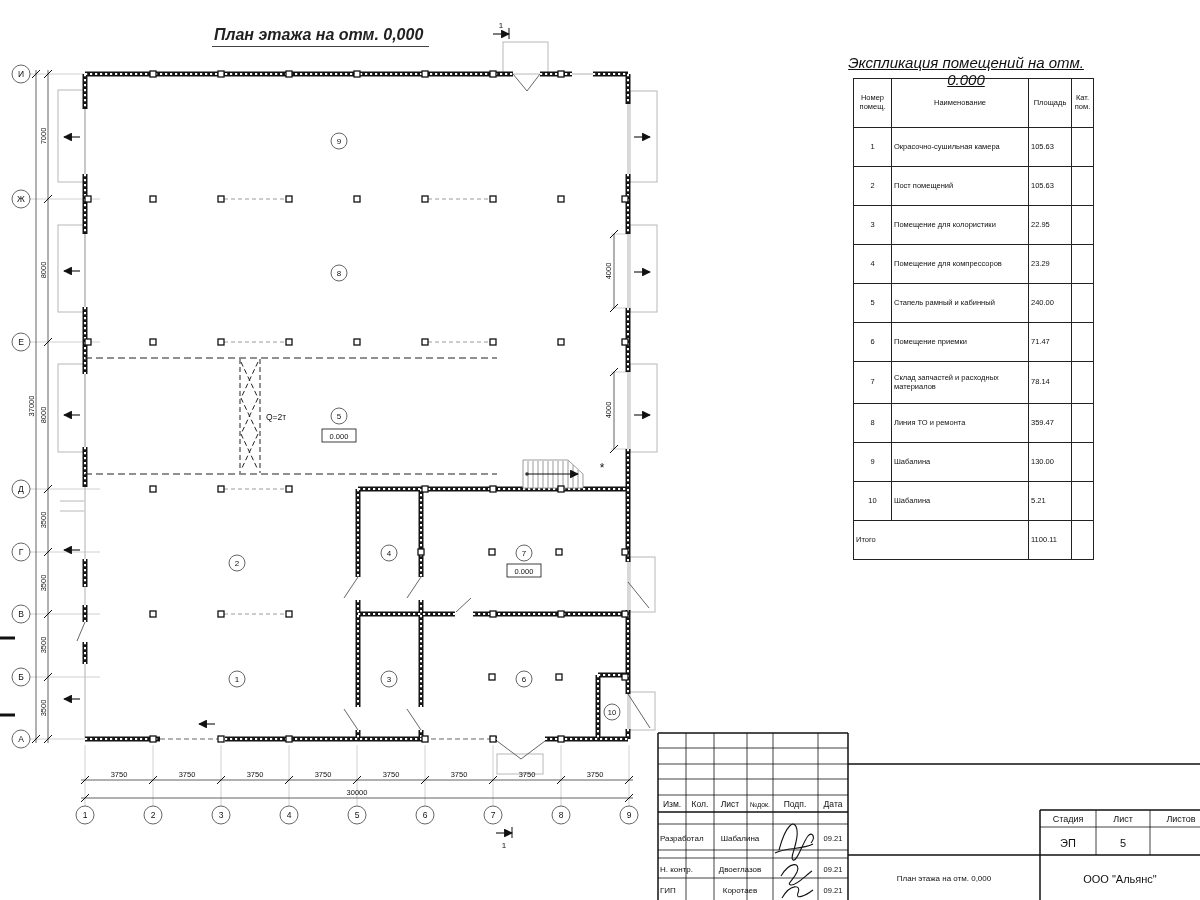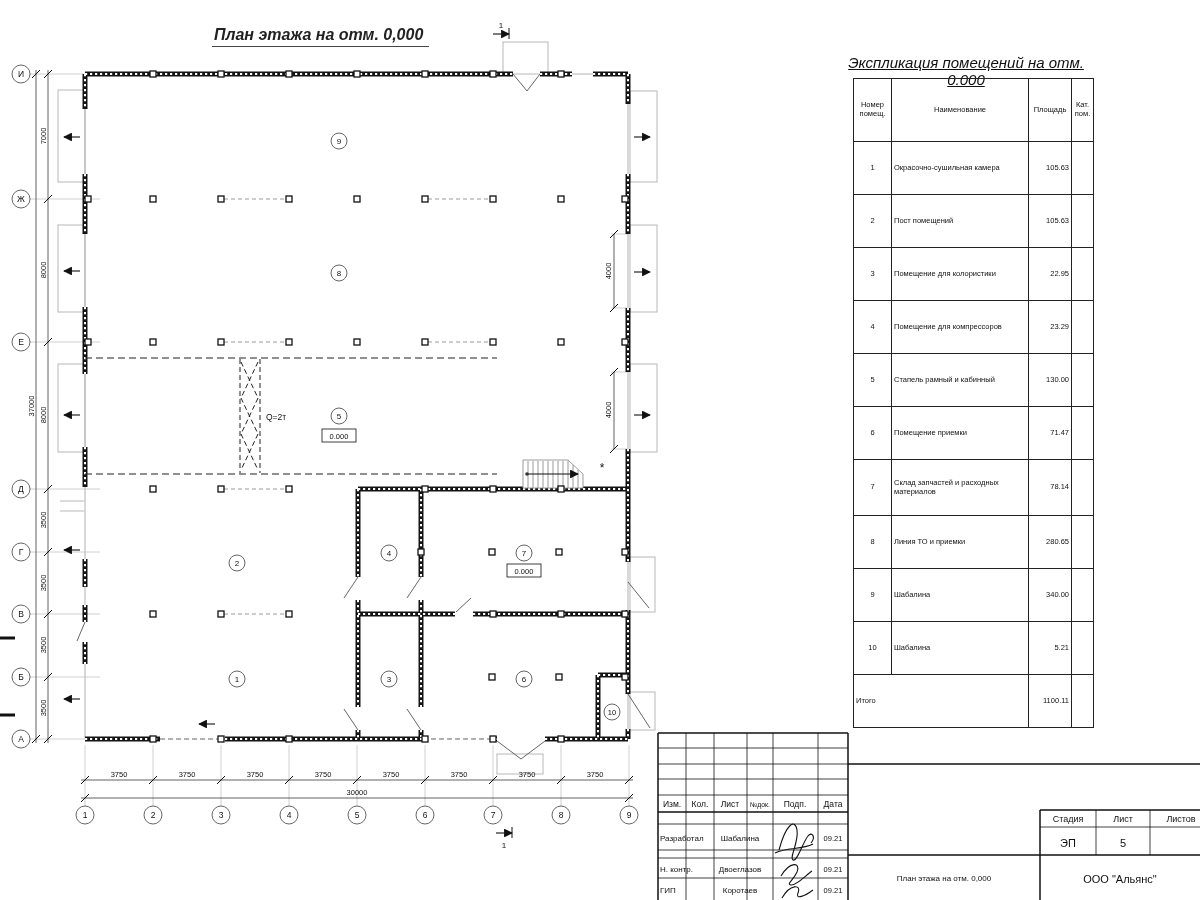--- a/index.html
+++ b/index.html
@@ -29,26 +29,26 @@
   .frame{stroke:#111;stroke-width:3;fill:none}
   .t68{font-size:6.8px}.t75{font-size:7.5px}.t8{font-size:8px}.t85{font-size:8.5px}
   .t9{font-size:9px}.t11{font-size:11px}.t12{font-size:12px}
   .mid{text-anchor:middle}
   #plan-title{position:absolute;left:212px;top:14px;font-size:16px;font-weight:bold;font-style:italic;
     color:#222;border-bottom:1.4px solid #444;padding:0 6px 2px 2px;}
   #expl-title{position:absolute;left:845px;top:42px;width:242px;text-align:center;font-size:15px;
     font-style:italic;color:#111;text-decoration:underline;}
   table.expl{position:absolute;left:853px;top:66px;border-collapse:collapse;font-size:7.5px;color:#111;
     table-layout:fixed;width:226px;}
-  table.expl th,table.expl td{border:1px solid #222;padding:19px 2px;vertical-align:middle;height:14px;
+  table.expl th,table.expl td{border:1px solid #222;padding:12px 2px;vertical-align:middle;height:14px;
     line-height:1.15;overflow:hidden;}
   table.expl th{font-weight:normal;text-align:center;height:24px;}
   table.expl td.num{text-align:center;width:33px;}
   table.expl td.name{text-align:left;width:132px;}
-  table.expl td.area{text-align:right;width:38px;}
+  table.expl td.area{text-align:left;width:38px;}
   table.expl td.cat{width:17px;}
   table.expl td.total-label{text-align:left;}
 </style>
 </head>
 <body>
 
 <div id="stage">
 
   <div id="plan-title">План этажа на отм. 0,000</div>
   <div id="expl-title">Экспликация помещений на отм. 0.000</div>
@@ -486,45 +486,45 @@
         </tr>
         <tr>
           <td class="num">4</td>
           <td class="name">Помещение для компрессоров</td>
           <td class="area">23.29</td>
           <td class="cat"></td>
         </tr>
         <tr>
           <td class="num">5</td>
           <td class="name">Стапель рамный и кабинный</td>
-          <td class="area">130.00</td>
+          <td class="area">240.00</td>
           <td class="cat"></td>
         </tr>
         <tr>
           <td class="num">6</td>
           <td class="name">Помещение приемки</td>
           <td class="area">71.47</td>
           <td class="cat"></td>
         </tr>
         <tr>
           <td class="num">7</td>
           <td class="name">Склад запчастей и расходных материалов</td>
           <td class="area">78.14</td>
           <td class="cat"></td>
         </tr>
         <tr>
           <td class="num">8</td>
-          <td class="name">Линия ТО и приемки</td>
-          <td class="area">280.65</td>
+          <td class="name">Линия ТО и ремонта</td>
+          <td class="area">359.47</td>
           <td class="cat"></td>
         </tr>
         <tr>
           <td class="num">9</td>
           <td class="name">Шабалина</td>
-          <td class="area">340.00</td>
+          <td class="area">130.00</td>
           <td class="cat"></td>
         </tr>
         <tr>
           <td class="num">10</td>
           <td class="name">Шабалина</td>
           <td class="area">5.21</td>
           <td class="cat"></td>
         </tr>
       </tbody>
     <tfoot>

